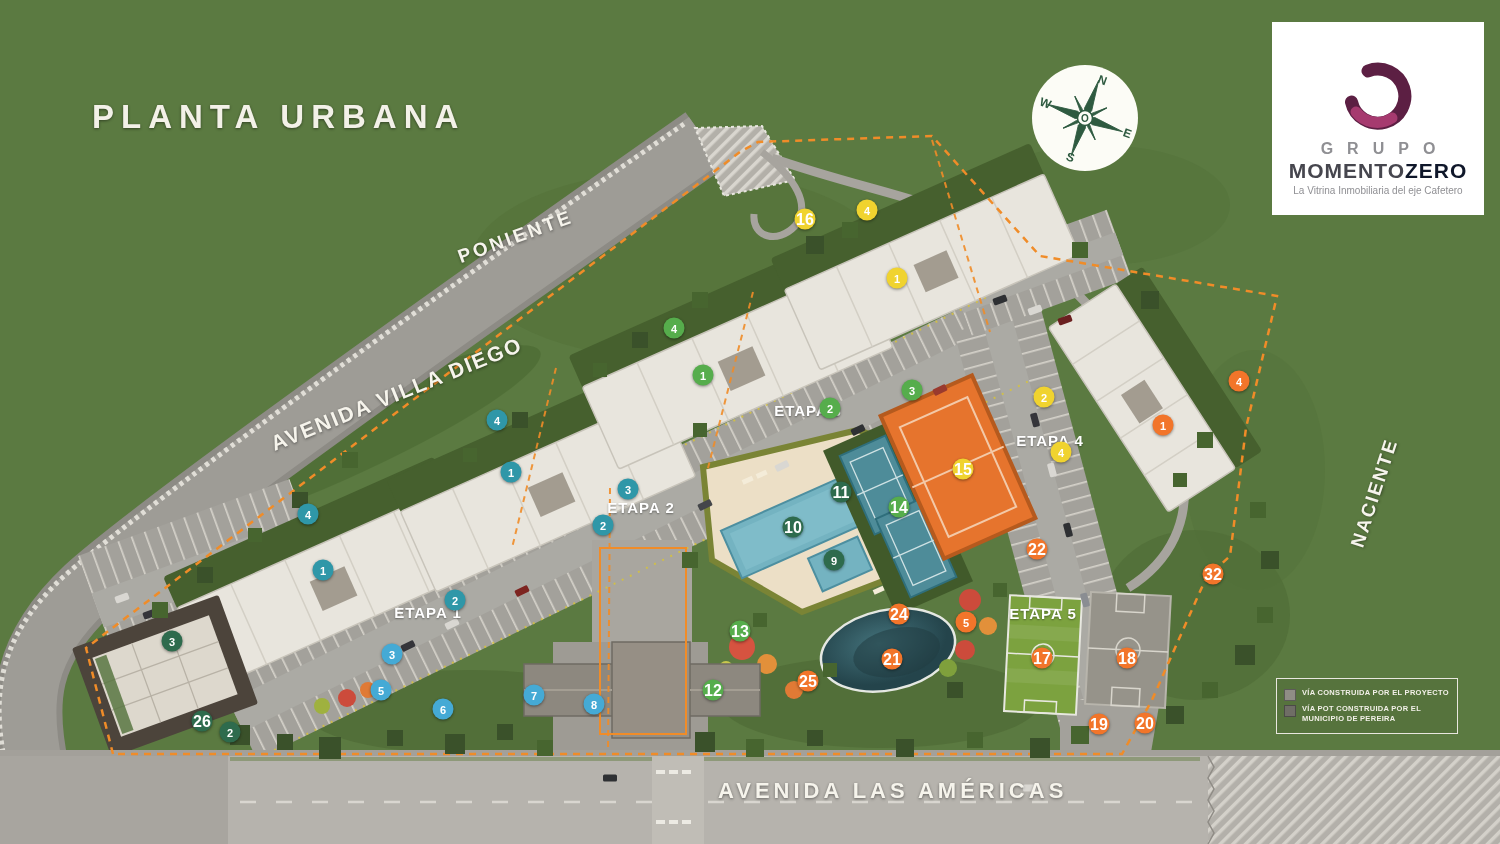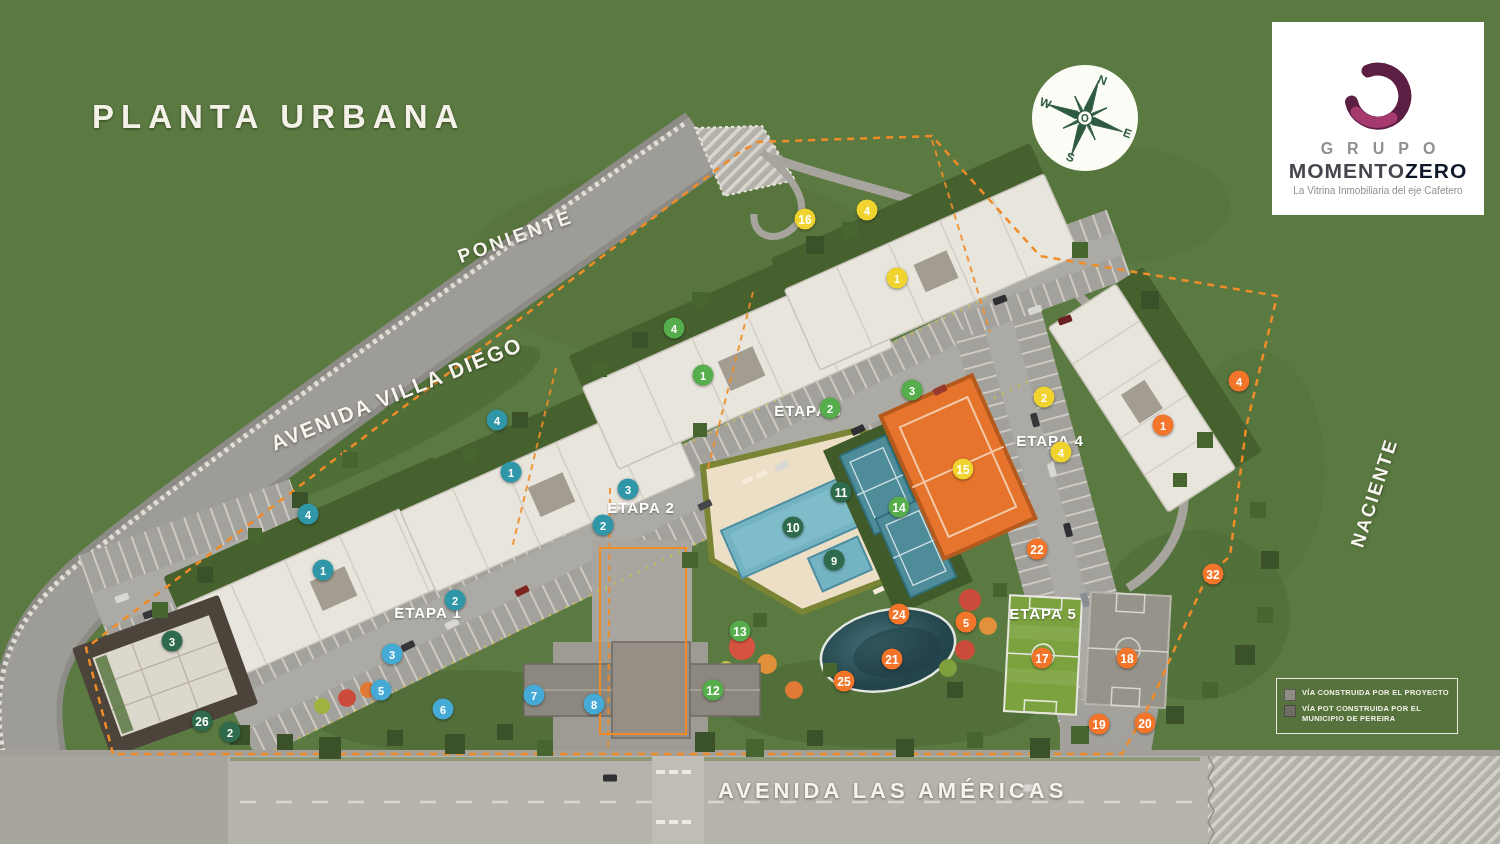--- a/index.html
+++ b/index.html
@@ -13,21 +13,21 @@
   #street-villadiego{left:262px;top:382px;font-size:21px;letter-spacing:2px;transform:rotate(-22deg);}
   #street-americas{left:718px;top:778px;font-size:22px;letter-spacing:4px;}
   #street-naciente{left:1318px;top:482px;font-size:19px;letter-spacing:2px;transform:rotate(-72deg);}
   .etapa{position:absolute;transform:translate(-50%,-50%);color:#fff;font-weight:bold;
          font-size:15px;letter-spacing:1px;white-space:nowrap;
          text-shadow:0 1px 2px rgba(0,0,0,.4);z-index:5;}
   .marker{position:absolute;width:21px;height:21px;border-radius:50%;
           transform:translate(-50%,-50%);display:flex;align-items:center;justify-content:center;
           color:#fff;font-weight:bold;font-size:11px;z-index:6;
           box-shadow:0 1px 3px rgba(0,0,0,.45);}
-  .marker.sm{font-size:12px;}
+  .marker.sm{font-size:16px;}
   
   #compass{position:absolute;left:1028px;top:61px;z-index:4;}
   
   #logo-card{position:absolute;left:1272px;top:22px;width:212px;height:193px;
              background:#ffffff;z-index:7;text-align:center;}
   #logo-grupo{margin-top:118px;font-size:16px;color:#8f8f93;letter-spacing:14px;
               padding-left:14px;font-weight:bold;}
   #logo-brand{font-size:21px;font-weight:bold;color:#46464e;letter-spacing:1px;margin-top:1px;}
   #logo-brand .zero{color:#0f172a;}
   #logo-tagline{font-size:10px;color:#8f8f93;margin-top:2px;}
@@ -347,21 +347,21 @@
       <div class="marker" style="left: 1044px; top: 397px; background: rgb(240, 211, 47);">2</div>
       <div class="marker" style="left: 1061px; top: 452px; background: rgb(240, 211, 47);">4</div>
       <div class="marker sm" style="left: 963px; top: 469px; background: rgb(240, 211, 47);">15</div>
       <div class="marker" style="left: 1239px; top: 381px; background: rgb(242, 117, 42);">4</div>
       <div class="marker" style="left: 1163px; top: 425px; background: rgb(242, 117, 42);">1</div>
       <div class="marker sm" style="left: 1037px; top: 549px; background: rgb(242, 117, 42);">22</div>
       <div class="marker sm" style="left: 1213px; top: 574px; background: rgb(242, 117, 42);">32</div>
       <div class="marker sm" style="left: 899px; top: 614px; background: rgb(242, 117, 42);">24</div>
       <div class="marker" style="left: 966px; top: 622px; background: rgb(242, 117, 42);">5</div>
       <div class="marker sm" style="left: 892px; top: 659px; background: rgb(242, 117, 42);">21</div>
-      <div class="marker sm" style="left: 844px; top: 681px; background: rgb(242, 117, 42);">25</div>
+      <div class="marker sm" style="left: 808px; top: 681px; background: rgb(242, 117, 42);">25</div>
       <div class="marker sm" style="left: 1042px; top: 658px; background: rgb(242, 117, 42);">17</div>
       <div class="marker sm" style="left: 1127px; top: 658px; background: rgb(242, 117, 42);">18</div>
       <div class="marker sm" style="left: 1099px; top: 724px; background: rgb(242, 117, 42);">19</div>
       <div class="marker sm" style="left: 1145px; top: 723px; background: rgb(242, 117, 42);">20</div>
     </div>
 
   <svg id="compass" width="114" height="114" viewBox="0 0 114 114">
     <circle cx="57" cy="57" r="53" fill="#fcfcf6"></circle>
     <g transform="rotate(20 57 57)" fill="#2e5a40" stroke="#2e5a40" stroke-width=".8">
       <polygon points="57,17 60.8,47.8 57,57 53.2,47.8"></polygon>

